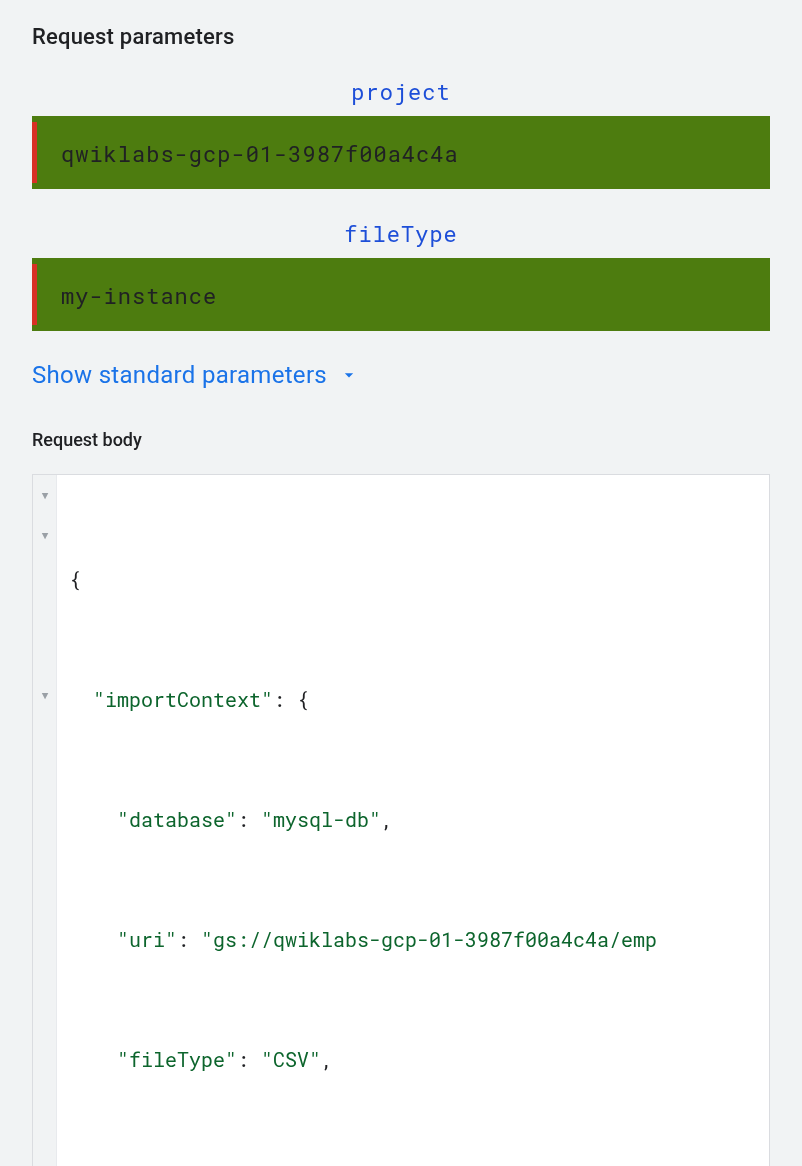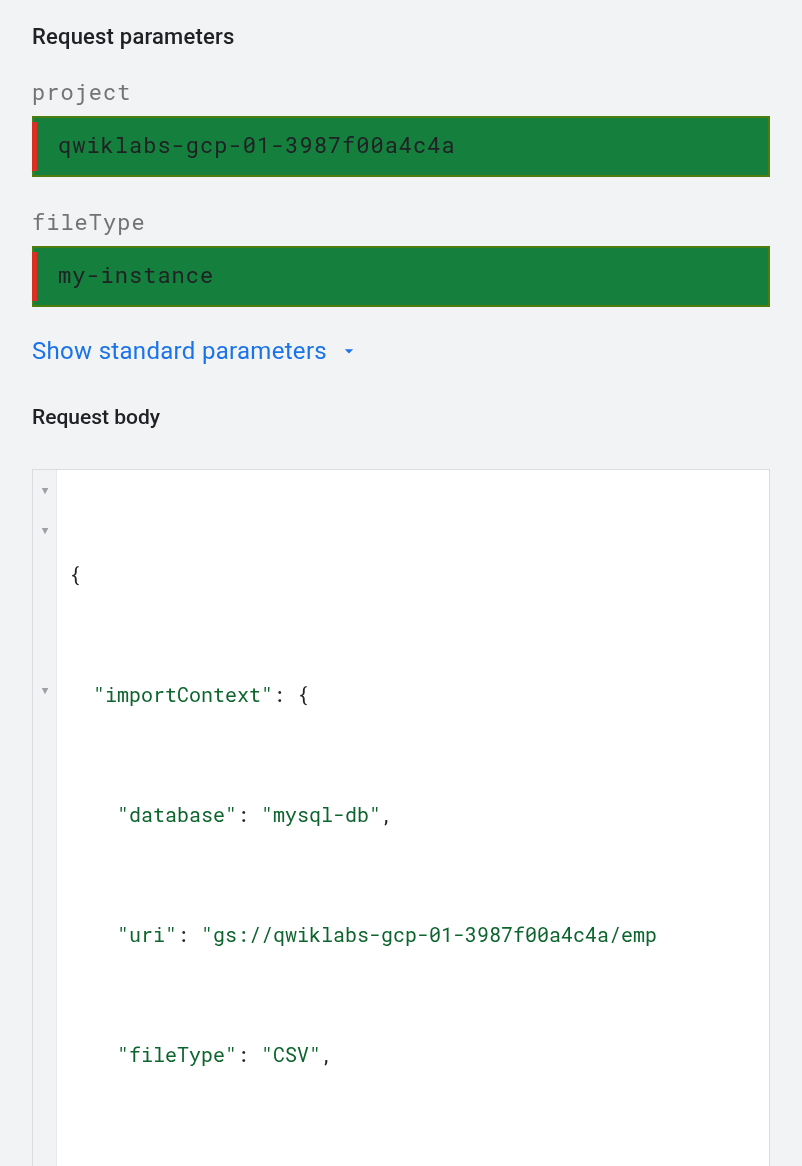--- a/index.html
+++ b/index.html
@@ -14,33 +14,34 @@
     .section-title {
       font-size: 22px;
       font-weight: 500;
       color: #202124;
       margin-bottom: 28px;
       letter-spacing: 0.2px;
     }
     .field-label {
       font-family: 'Roboto Mono', 'Courier New', monospace;
       font-size: 22px;
-      color: #737373;
+      color: #1d4ed8;
       margin-bottom: 10px;
       letter-spacing: 1px;
+      text-align: center;
     }
     .input-wrapper {
       position: relative;
       margin-bottom: 30px;
     }
     .input-field {
       width: 100%;
-      background: #15803d;
-      border: 2px solid #4d7c0f;
-      padding: 12px 20px 16px 24px;
+      background: #4d7c0f;
+      border: 5px solid #4d7c0f;
+      padding: 18px 20px 16px 24px;
       font-family: 'Roboto Mono', 'Courier New', monospace;
       font-size: 22px;
       color: #202124;
       outline: none;
       letter-spacing: 1px;
     }
     .input-indicator {
       position: absolute;
       left: 0;
       top: 6px;
@@ -55,24 +56,24 @@
       align-items: center;
       cursor: pointer;
       margin-top: 8px;
       margin-bottom: 40px;
       letter-spacing: 0.3px;
     }
     .expand-link svg {
       margin-left: 12px;
     }
     .request-body-title {
-      font-size: 21px;
+      font-size: 18px;
       font-weight: 500;
       color: #202124;
-      margin-bottom: 40px;
+      margin-bottom: 24px;
     }
     .json-editor {
       background: #ffffff;
       border: 1px solid #dadce0;
       font-family: 'Roboto Mono', 'Courier New', monospace;
       font-size: 20px;
       line-height: 40px;
       position: relative;
       overflow: hidden;
     }

